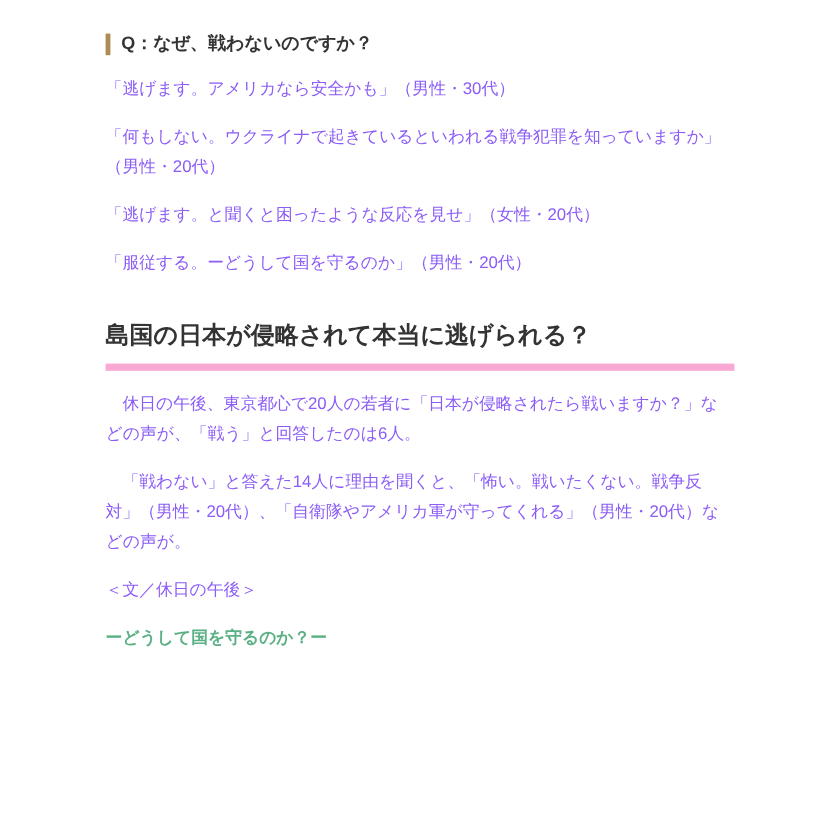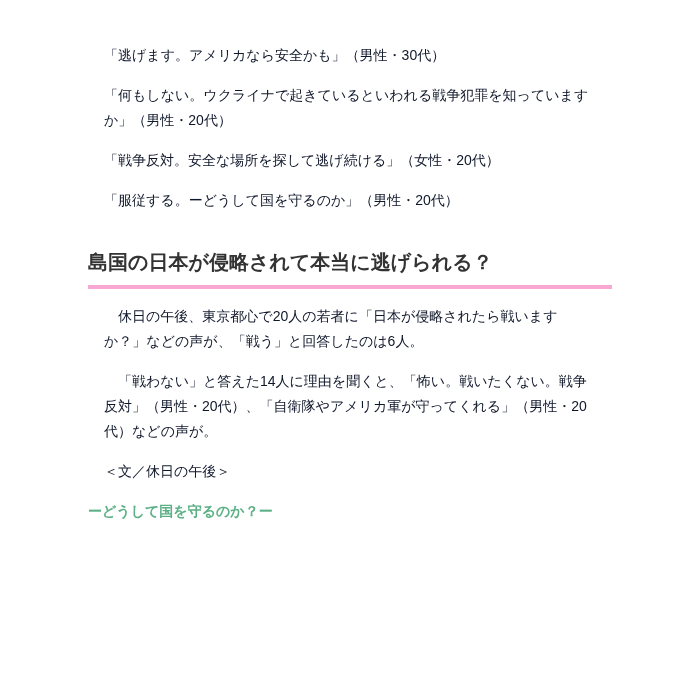--- a/index.html
+++ b/index.html
@@ -23,53 +23,54 @@
     font-weight: bold;
     color: #333333;
     border-left: 4px solid #ac8b55;
     padding-left: 9px;
     line-height: 18px;
     margin: 0 0 8px 0;
   }
   p.quote, p.para, p.meta, p.note-line {
     font-size: 14px;
     line-height: 25px;
-    margin: 15px 16px;
-    color: #0f172a;
+    margin: 15px 0;
+    color: #8b5cf6;
   }
   .section-heading {
     font-size: 20px;
     font-weight: bold;
     color: #333333;
     margin: 36px 0 12px 0;
     padding-bottom: 10px;
-    border-bottom: 4px solid #f9a8d4;
+    border-bottom: 6px solid #f9a8d4;
     line-height: 26px;
   }
   p.related {
     font-size: 14px;
     line-height: 25px;
     margin: 15px 0;
   }
   .related a {
     color: #5cb085;
     font-weight: bold;
     text-decoration: none;
     cursor: pointer;
   }
 </style>
 </head>
 <body>
 
 <div class="content">
 
+  <h3 class="q-heading">Q：なぜ、戦わないのですか？</h3>
 
   <p class="quote">「逃げます。アメリカなら安全かも」（男性・30代）</p>
   <p class="quote">「何もしない。ウクライナで起きているといわれる戦争犯罪を知っていますか」（男性・20代）</p>
-  <p class="quote">「戦争反対。安全な場所を探して逃げ続ける」（女性・20代）</p>
+  <p class="quote">「逃げます。と聞くと困ったような反応を見せ」（女性・20代）</p>
   <p class="quote">「服従する。ーどうして国を守るのか」（男性・20代）</p>
 
   <h2 class="section-heading">島国の日本が侵略されて本当に逃げられる？</h2>
 
   <p class="para">　休日の午後、東京都心で20人の若者に「日本が侵略されたら戦いますか？」などの声が、「戦う」と回答したのは6人。</p>
   <p class="para">　「戦わない」と答えた14人に理由を聞くと、「怖い。戦いたくない。戦争反対」（男性・20代）、「自衛隊やアメリカ軍が守ってくれる」（男性・20代）などの声が。</p>
 
   <p class="meta">＜文／休日の午後＞</p>
 
   <p class="related"><a>ーどうして国を守るのか？ー</a></p>

